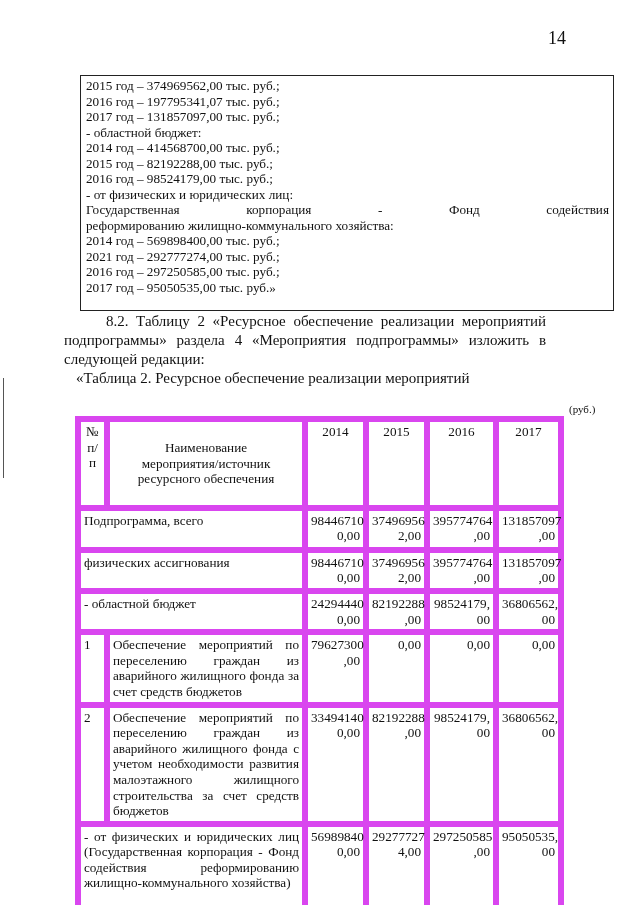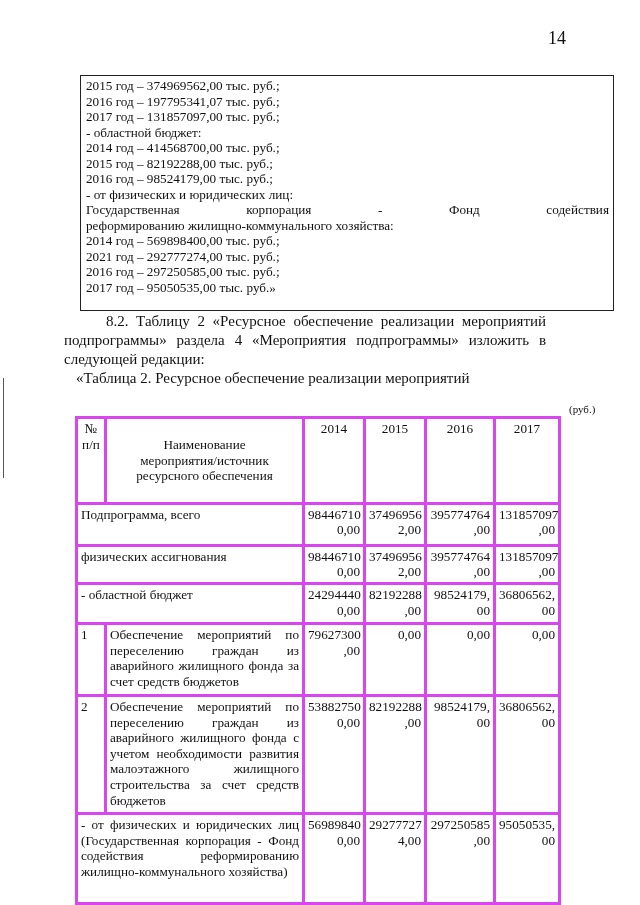--- a/index.html
+++ b/index.html
@@ -29,21 +29,21 @@
     position: absolute; left: 76px; top: 369px; width: 482px;
     font-size: 15px; line-height: 19px; text-align: left;
   }
   .unit { position: absolute; left: 521px; top: 403px; font-size: 11px; margin-left: 48px; }
 
   table.t2 {
     position: absolute; left: 75px; top: 416px; width: 483px;
     border-collapse: collapse; table-layout: fixed;
     font-size: 13.2px; line-height: 15.6px;
   }
-  table.t2 td { border: 3px solid #d946ef; vertical-align: top; padding: 2px 3px; }
+  table.t2 td { border: 6px solid #d946ef; vertical-align: top; padding: 2px 3px; }
   table.t2 td.num { text-align: right; }
   table.t2 td.just { text-align: justify; }
   table.t2 td.hdr { text-align: center; }
   .valline { display: block; }
 </style>
 </head>
 <body>
 
 <div class="page-num">14</div>
 <div class="left-mark"></div>
@@ -170,21 +170,21 @@
         </td>
         <td class="num">
           <span class="valline">0,00</span>
           <span class="valline"></span>
         </td>
       </tr>
       <tr style="height: 118px;">
         <td>2</td>
         <td class="just">Обеспечение мероприятий по переселению граждан из аварийного жилищного фонда с учетом необходимости развития малоэтажного жилищного строительства за счет средств бюджетов</td>
         <td class="num">
-          <span class="valline">53882750</span>
+          <span class="valline">33494140</span>
           <span class="valline">0,00</span>
         </td>
         <td class="num">
           <span class="valline">82192288</span>
           <span class="valline">,00</span>
         </td>
         <td class="num">
           <span class="valline">98524179,</span>
           <span class="valline">00</span>
         </td>

